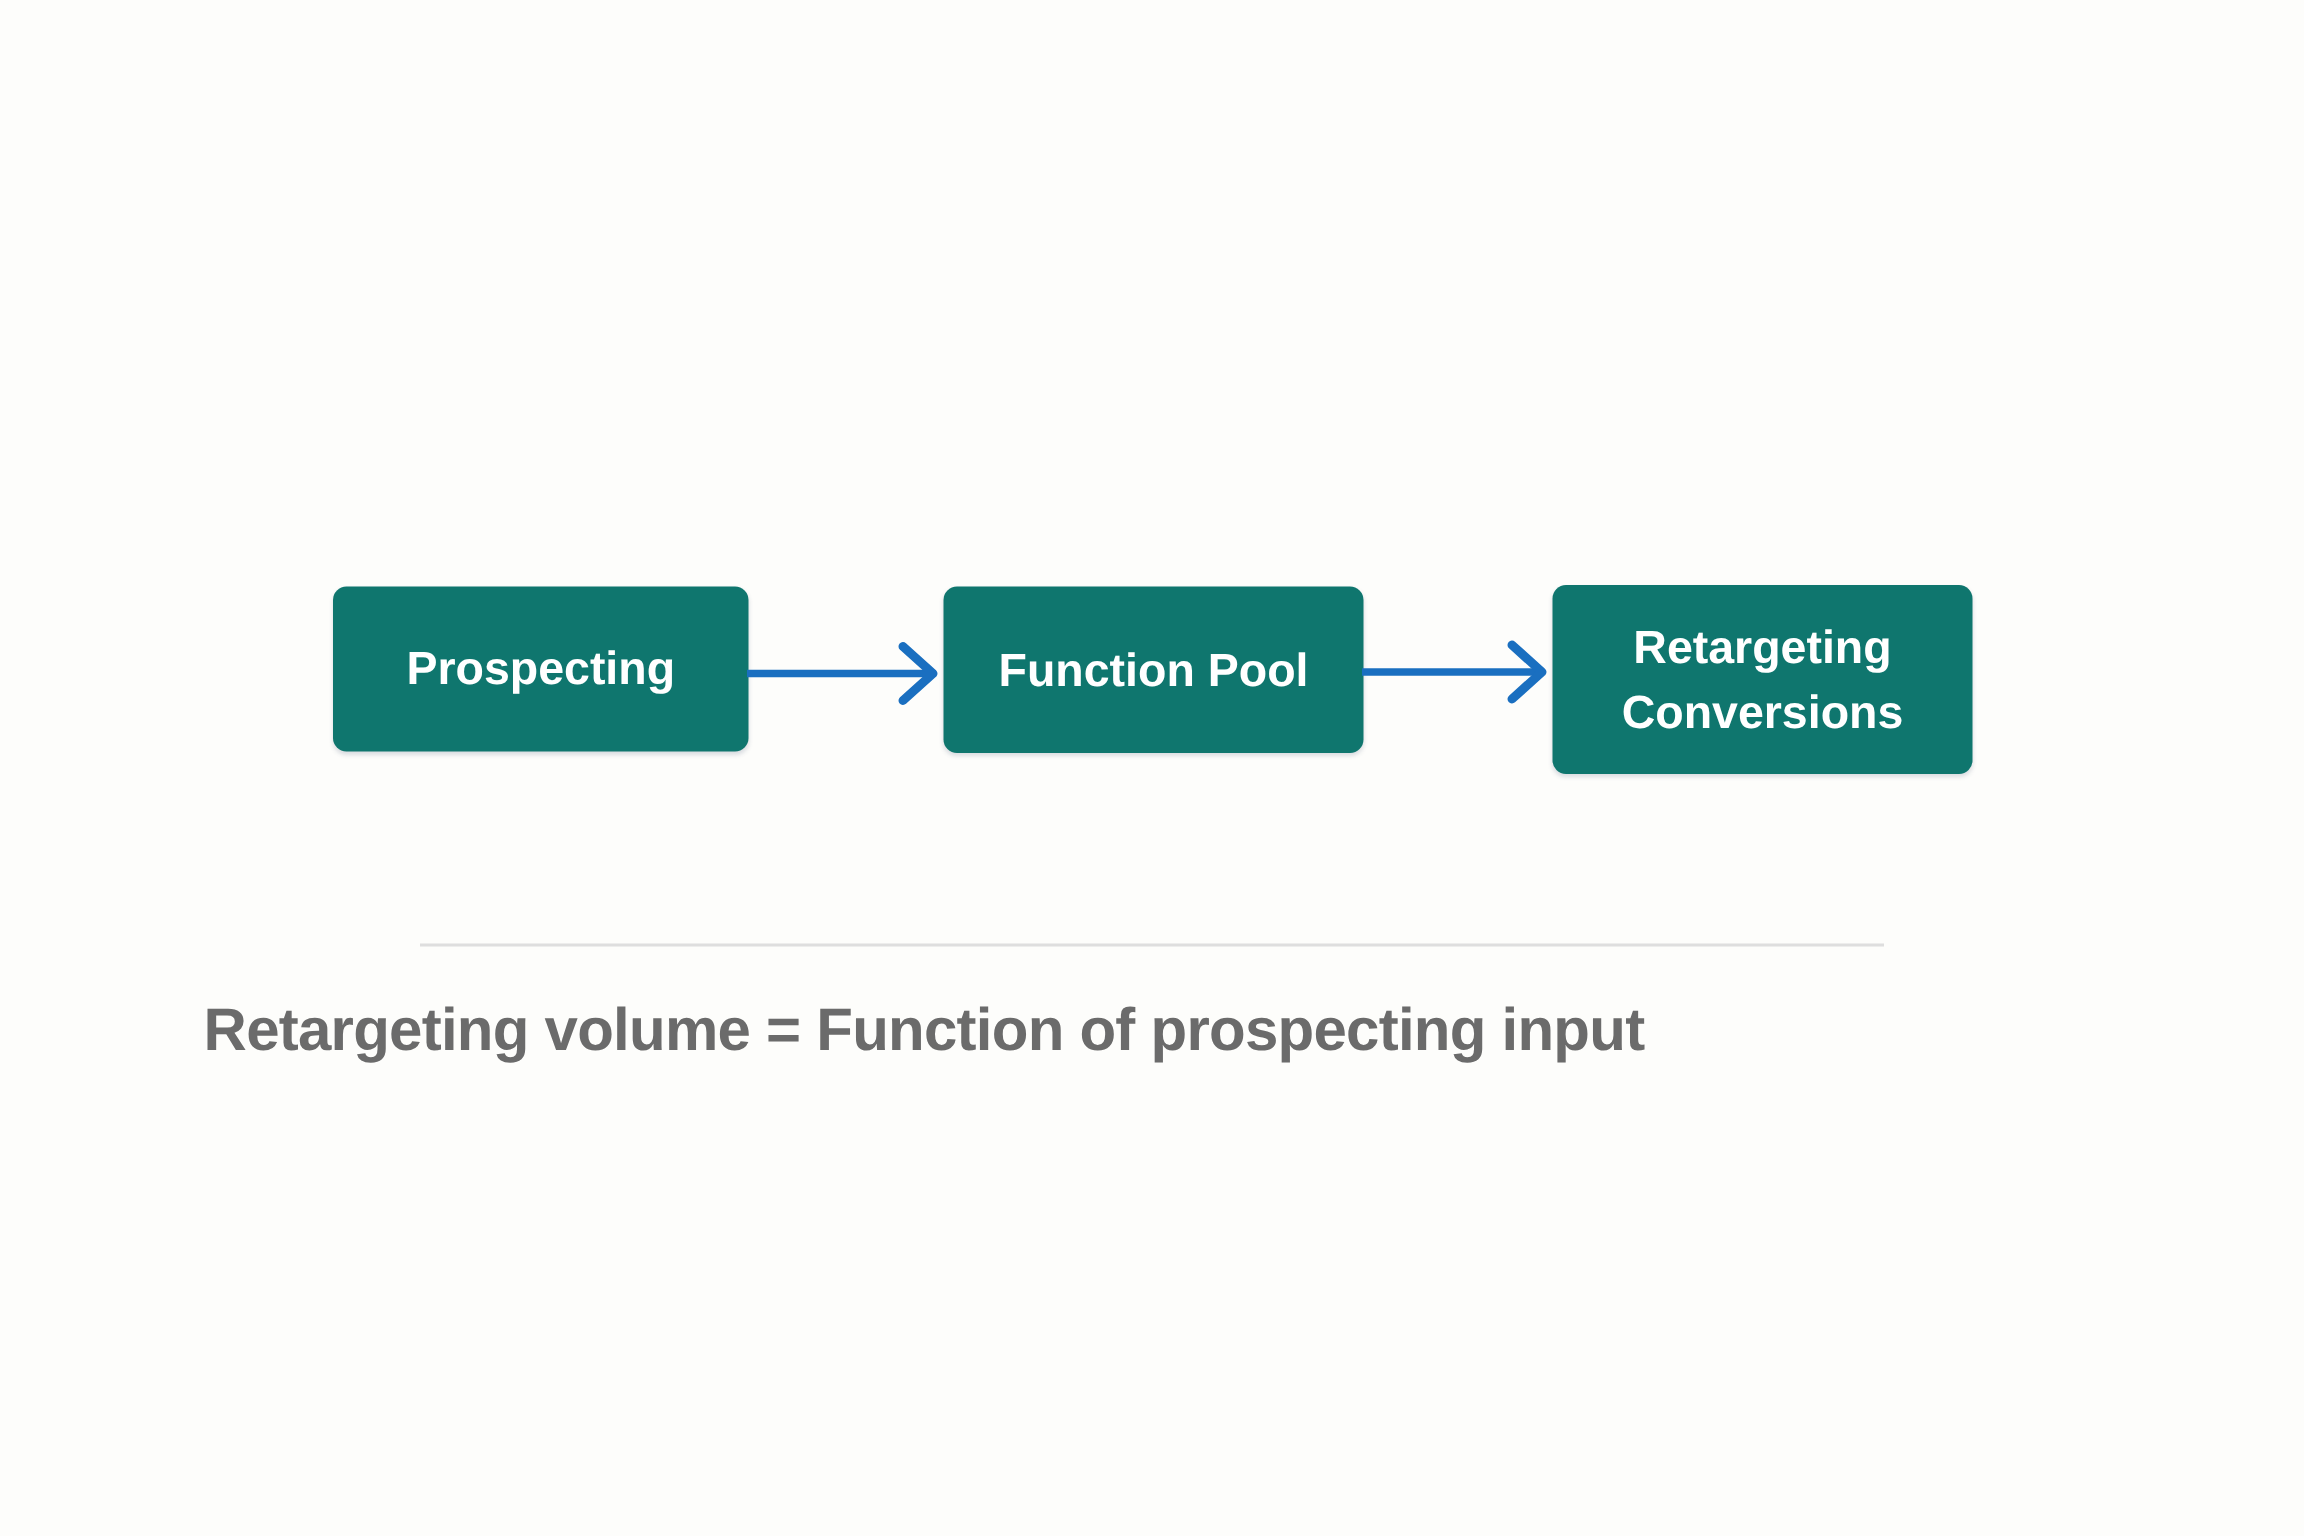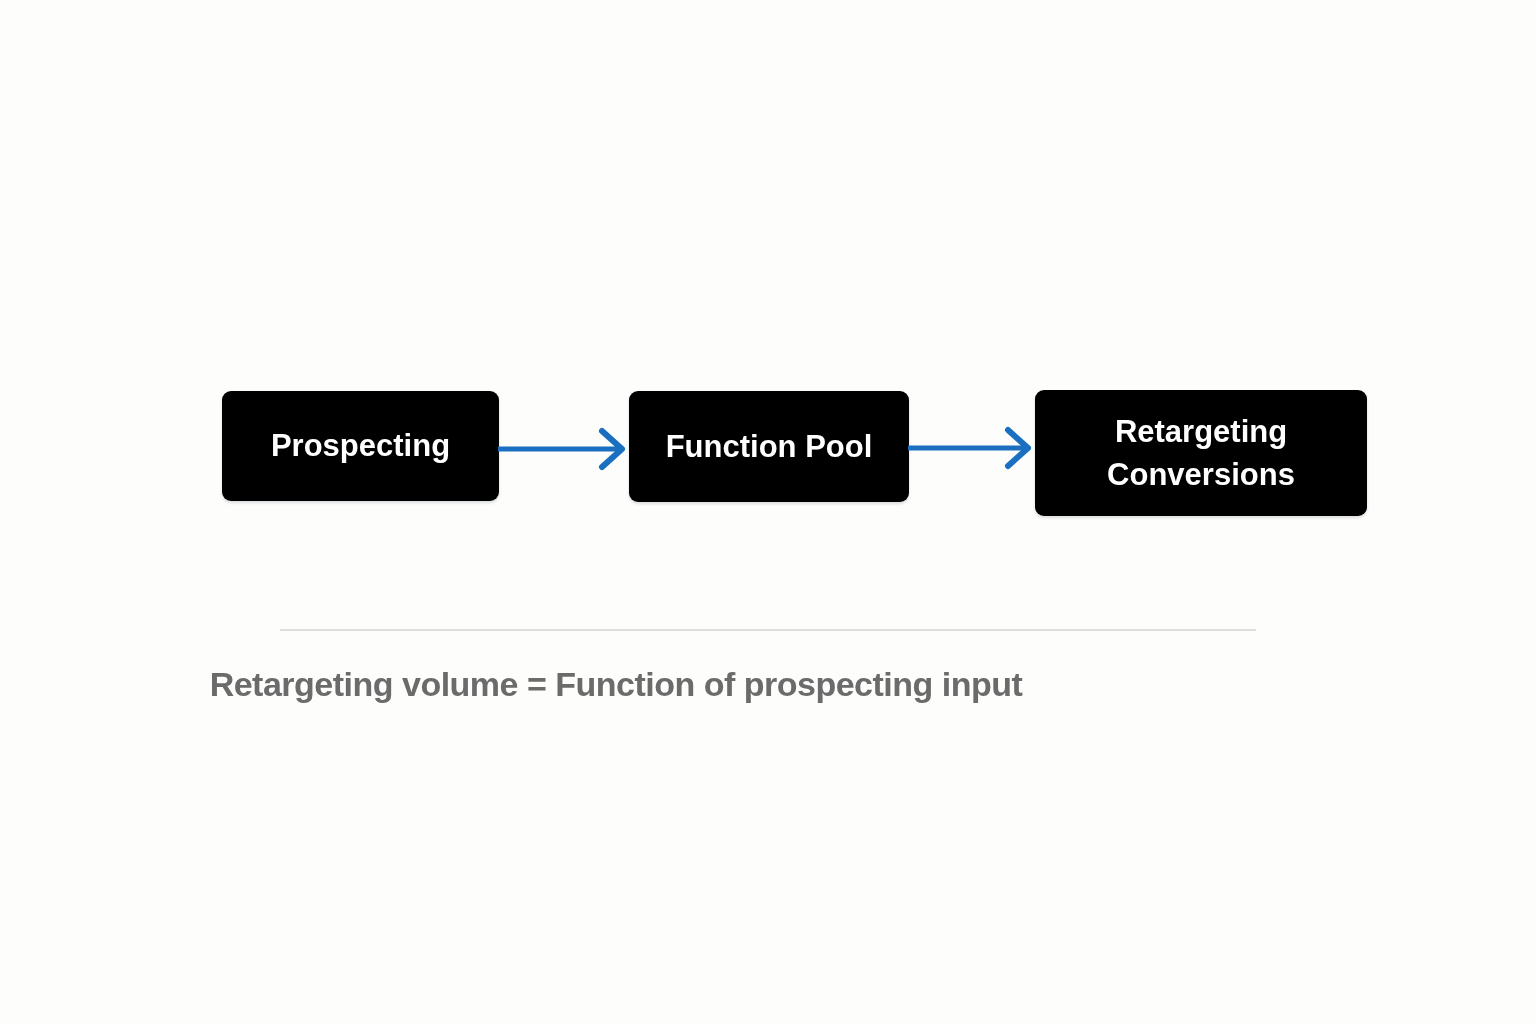--- a/index.html
+++ b/index.html
@@ -10,55 +10,55 @@
   }
   .canvas {
     position: relative;
     width: 1536px;
     height: 1024px;
     background: #fdfdfb;
     overflow: hidden;
   }
   .node {
     position: absolute;
-    background: #000000;
+    background: #0f766e;
     border-radius: 9px;
     display: flex;
     align-items: center;
     justify-content: center;
     text-align: center;
     color: #ffffff;
     font-weight: bold;
     font-size: 31px;
     line-height: 1.4;
     padding: 8px 16px;
     box-shadow: 0 2px 3px rgba(60,80,110,0.18);
   }
   #node-prospecting { left: 222px; top: 391px; width: 277px; height: 110px; }
   #node-traffic-pool { left: 629px; top: 391px; width: 280px; height: 111px; }
-  #node-retargeting { left: 1035px; top: 390px; width: 332px; height: 126px; }
+  #node-retargeting { left: 1035px; top: 390px; width: 280px; height: 126px; }
   .arrow-svg { position: absolute; overflow: visible; }
   #arrow-1 { left: 498px; top: 424px; }
   #arrow-2 { left: 908px; top: 423px; }
   .divider {
     position: absolute;
     left: 280px;
     top: 629px;
     width: 976px;
     height: 2px;
     background: #dedede;
   }
   .caption {
     position: absolute;
     left: 0;
     top: 665px;
     width: 1232px;
     text-align: center;
     color: #6b6b6b;
-    font-size: 34px;
+    font-size: 40px;
     font-weight: bold;
     letter-spacing: -0.5px;
   }
 </style>
 </head>
 <body>
 
 <div class="canvas">
 
   <div class="node" id="node-prospecting">

